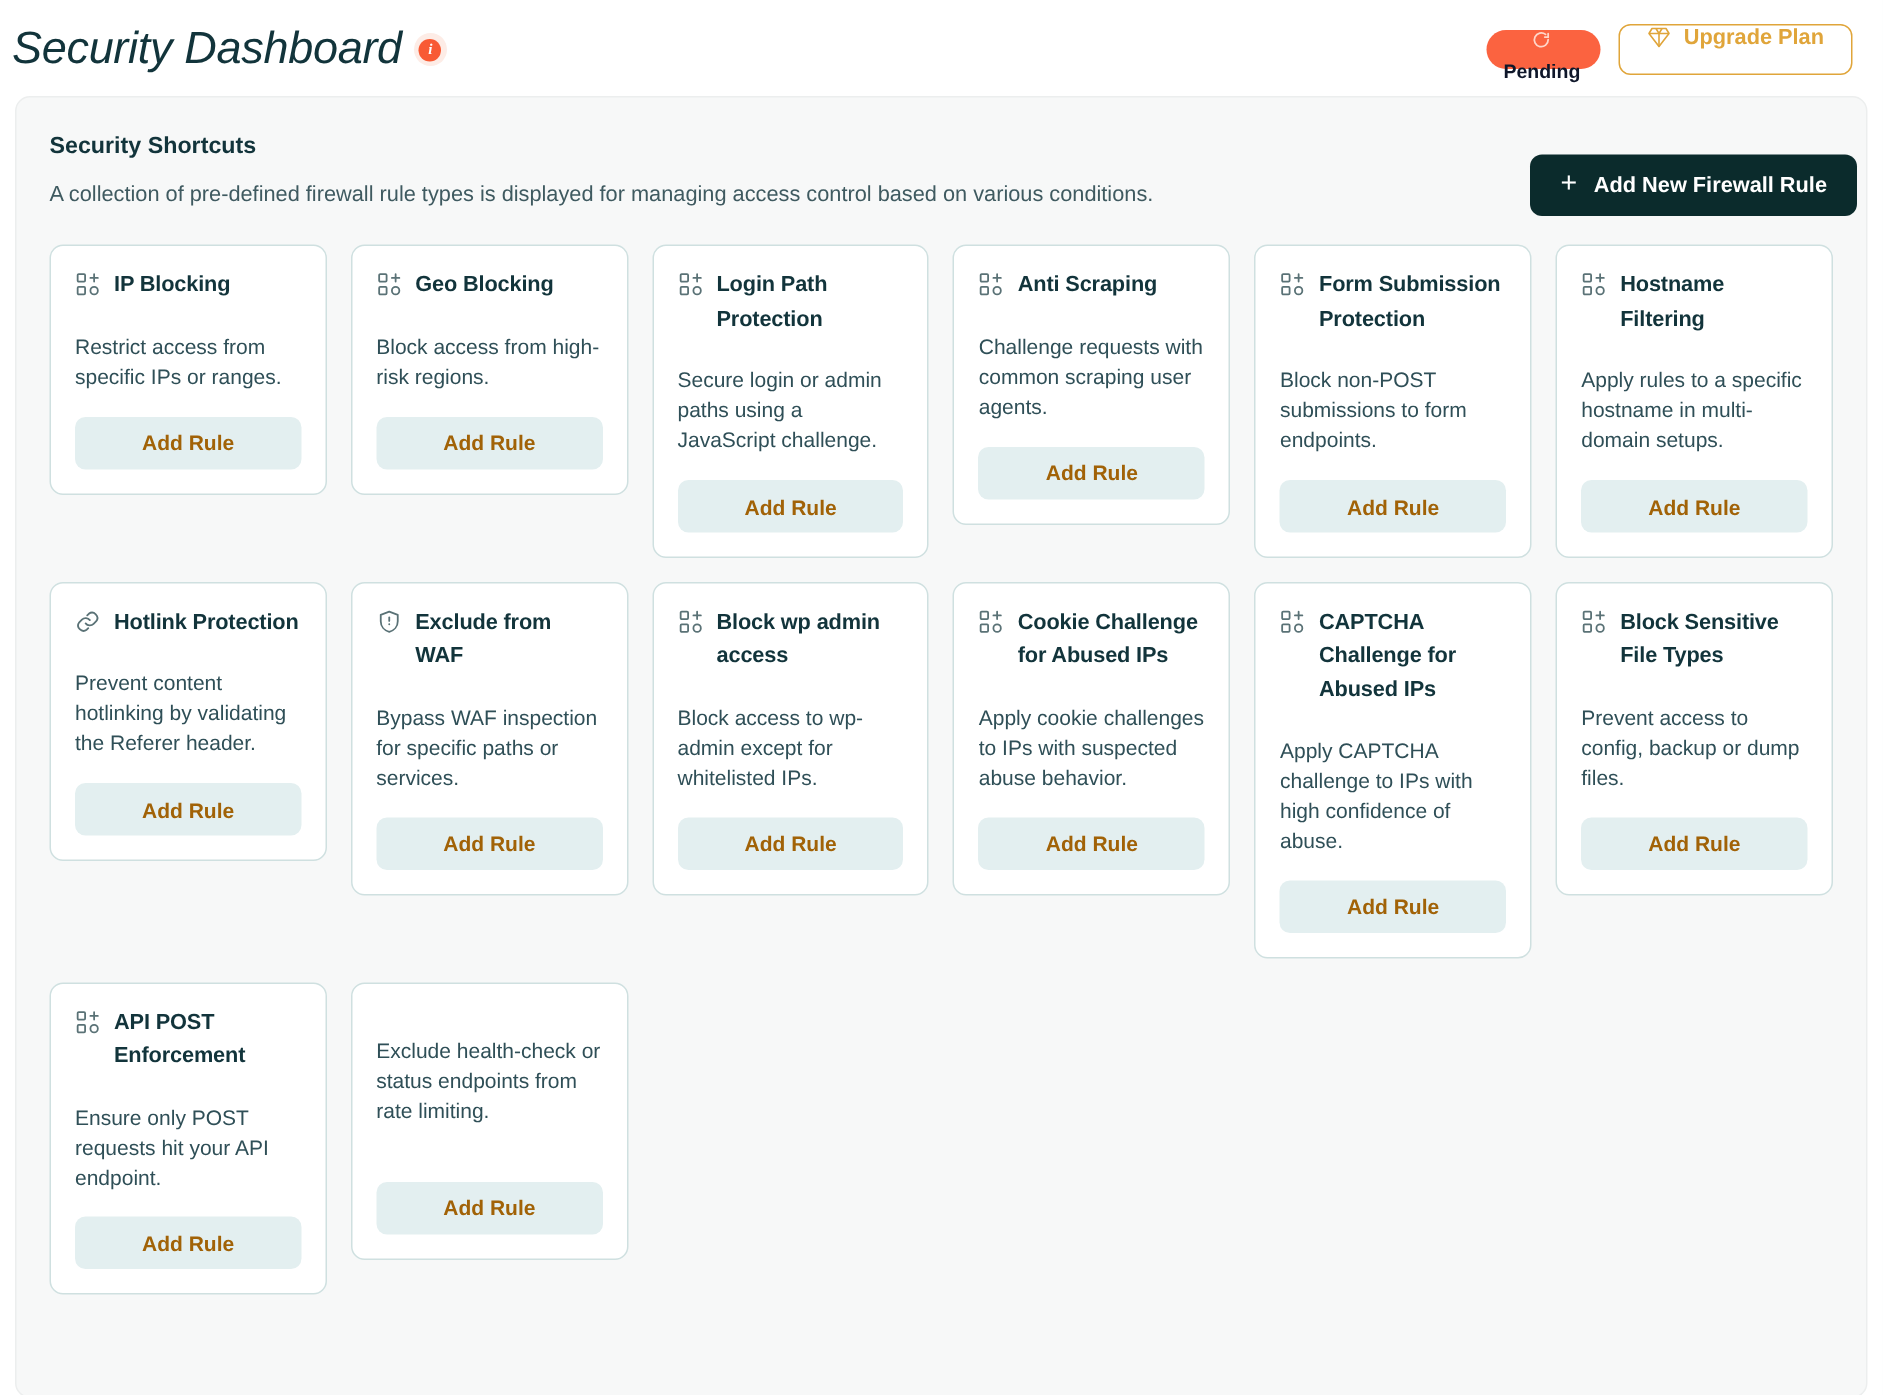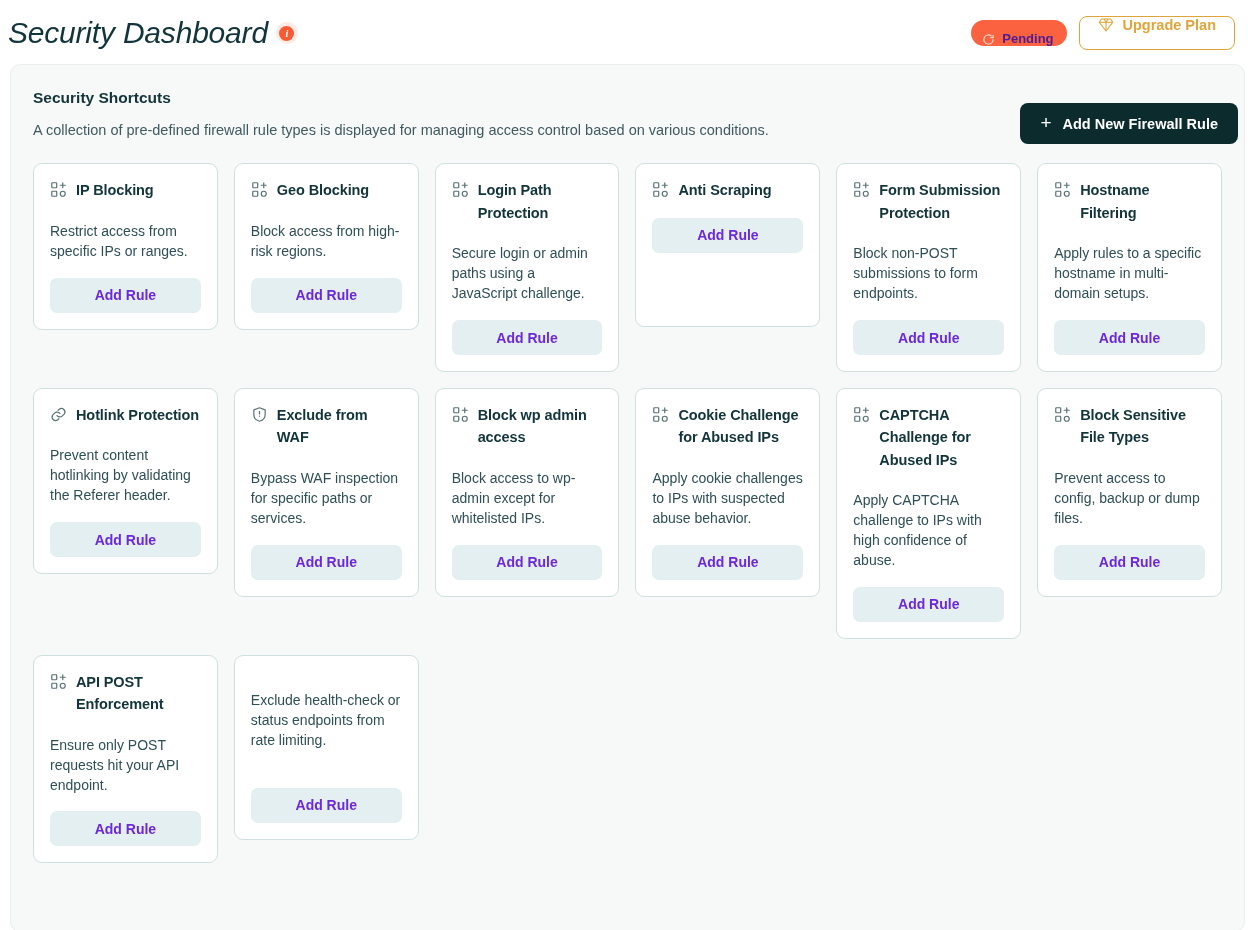--- a/index.html
+++ b/index.html
@@ -76,30 +76,31 @@
   }
 
   .topbar-actions {
     display: flex;
     align-items: center;
     gap: 12px;
   }
 
   .pending-pill {
     display: inline-flex;
-    align-items: flex-end;
+    align-items: center;
     gap: 7px;
     height: 26px;
     padding: 0 13px 0 11px;
     border-radius: 13px;
     background: #fb6340;
-    color: #4c1d95;
+    color: #0f172a;
     font-size: 13px;
     font-weight: 600;
     cursor: default;
+    flex-direction: column;
   }
   .pending-pill svg { display: block; }
 
   .upgrade-btn {
     display: inline-flex;
     align-items: flex-start;
     gap: 9px;
     height: 34px;
     padding: 0 18px;
     border-radius: 8px;
@@ -221,21 +222,21 @@
     flex: 1 1 auto;
   }
 
   .card-btn {
     margin-top: 16px;
     width: 100%;
     height: 35px;
     border: none;
     border-radius: 7px;
     background: #e3eff0;
-    color: #6d28d9;
+    color: #a16207;
     font-size: 14px;
     font-weight: 700;
     cursor: pointer;
     font-family: "Liberation Sans", sans-serif;
   }
 </style>
 </head>
 <body>
 
 <div id="app">
@@ -336,20 +337,21 @@
             <span class="card-icon">
               <svg width="17" height="17" viewBox="0 0 24 24" fill="none" stroke="currentColor" stroke-width="1.7" stroke-linecap="round" stroke-linejoin="round">
                 <rect x="2.5" y="2.5" width="7" height="7" rx="1"></rect>
                 <rect x="2.5" y="14.5" width="7" height="7" rx="1"></rect>
                 <path d="M18 2.5v7M14.5 6h7"></path>
                 <circle cx="18" cy="18" r="3.5"></circle>
               </svg>
             </span>
             <span class="card-title">Anti Scraping</span>
           </div>
+          <div class="card-desc">Challenge requests with common scraping user agents.</div>
           <button class="card-btn">Add Rule</button>
         </div>
         <div class="card">
           <div class="card-head">
             <span class="card-icon">
               <svg width="17" height="17" viewBox="0 0 24 24" fill="none" stroke="currentColor" stroke-width="1.7" stroke-linecap="round" stroke-linejoin="round">
                 <rect x="2.5" y="2.5" width="7" height="7" rx="1"></rect>
                 <rect x="2.5" y="14.5" width="7" height="7" rx="1"></rect>
                 <path d="M18 2.5v7M14.5 6h7"></path>
                 <circle cx="18" cy="18" r="3.5"></circle>

